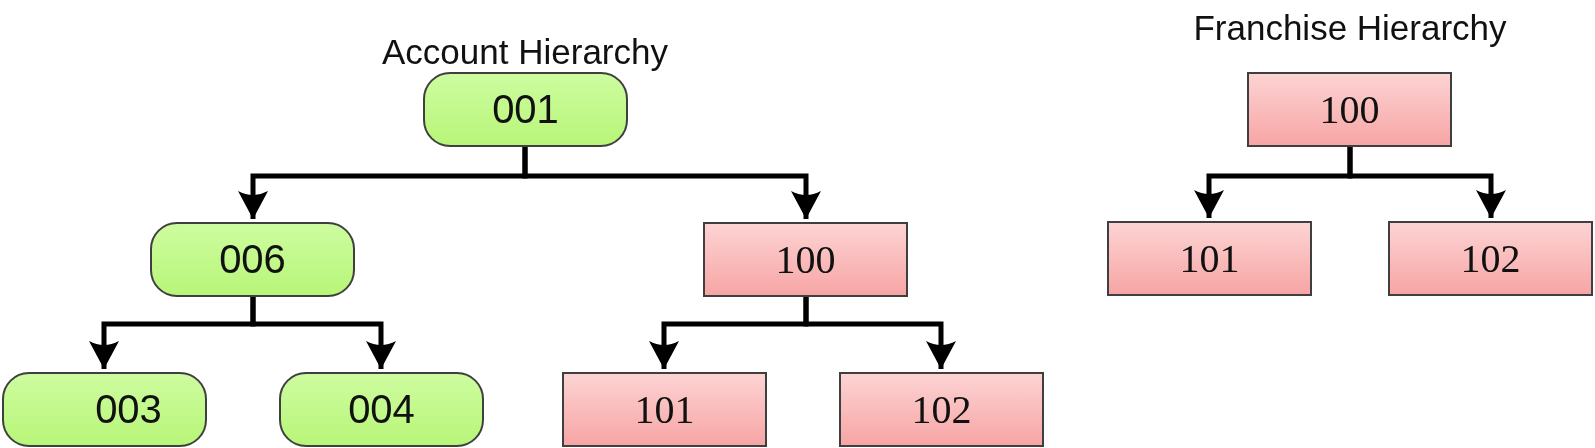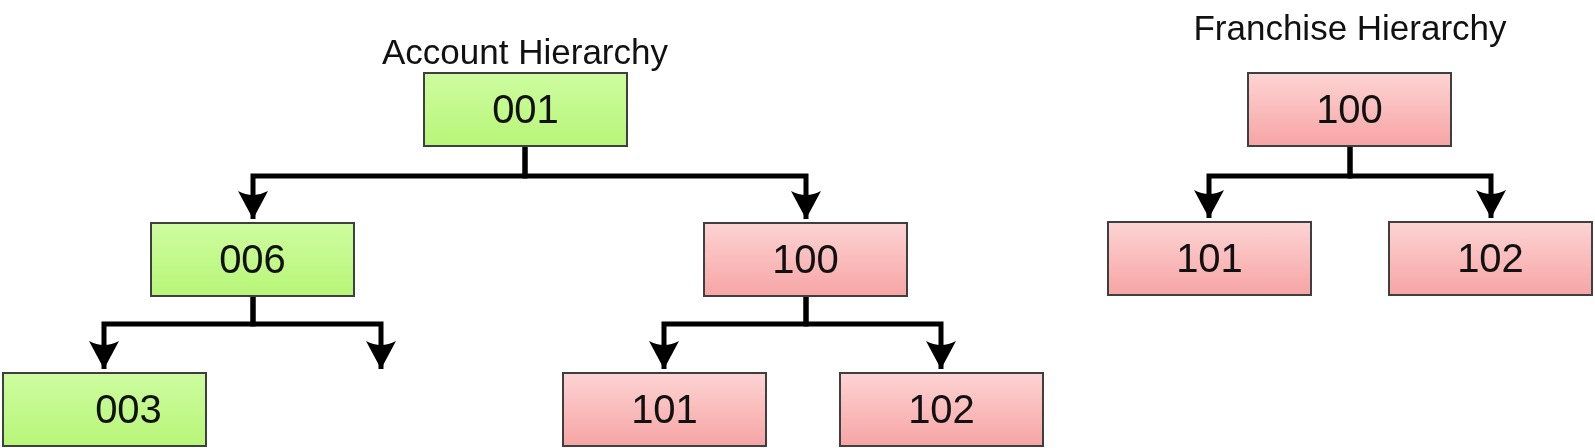--- a/index.html
+++ b/index.html
@@ -30,23 +30,25 @@
     border: 2px solid #3f3f3f;
     box-sizing: border-box;
     display: flex;
     align-items: center;
     justify-content: center;
     font-size: 40px;
     color: #111111;
   }
   .node.account {
     background: linear-gradient(to bottom, #cdfc9f 0%, #b8f679 100%);
+    border-radius: 27px;
   }
   .node.franchise {
     background: linear-gradient(to bottom, #fdd3d3 0%, #f7a5a5 100%);
+    font-family: Liberation Serif, serif;
   }
 </style>
 </head>
 <body>
 
 <div class="canvas">
 
   <svg class="connectors" viewBox="0 0 1595 448" xmlns="http://www.w3.org/2000/svg">
     <defs>
       <marker id="arrow" markerUnits="userSpaceOnUse" markerWidth="30" markerHeight="32" refX="28" refY="15" orient="auto">
@@ -69,20 +71,21 @@
     </g>
   </svg>
 
   <div class="tree-title" style="left:225px; top:8px; width:600px;margin-top:24px;">Account Hierarchy</div>
   <div class="tree-title" style="left:1050px; top:8px; width:600px;">Franchise Hierarchy</div>
 
   <div class="node account" style="left:423px; top:72px;">001</div>
   <div class="node account" style="left:150px; top:222px;">006</div>
   <div class="node franchise" style="left:703px; top:222px;">100</div>
   <div class="node account" style="left:2px; top:372px;padding-left:48px;">003</div>
+  <div class="node account" style="left:279px; top:372px;">004</div>
   <div class="node franchise" style="left:562px; top:372px;">101</div>
   <div class="node franchise" style="left:839px; top:372px;">102</div>
 
   <div class="node franchise" style="left:1247px; top:72px;">100</div>
   <div class="node franchise" style="left:1107px; top:221px;">101</div>
   <div class="node franchise" style="left:1388px; top:221px;">102</div>
 
 </div>
 
 </body></html>

